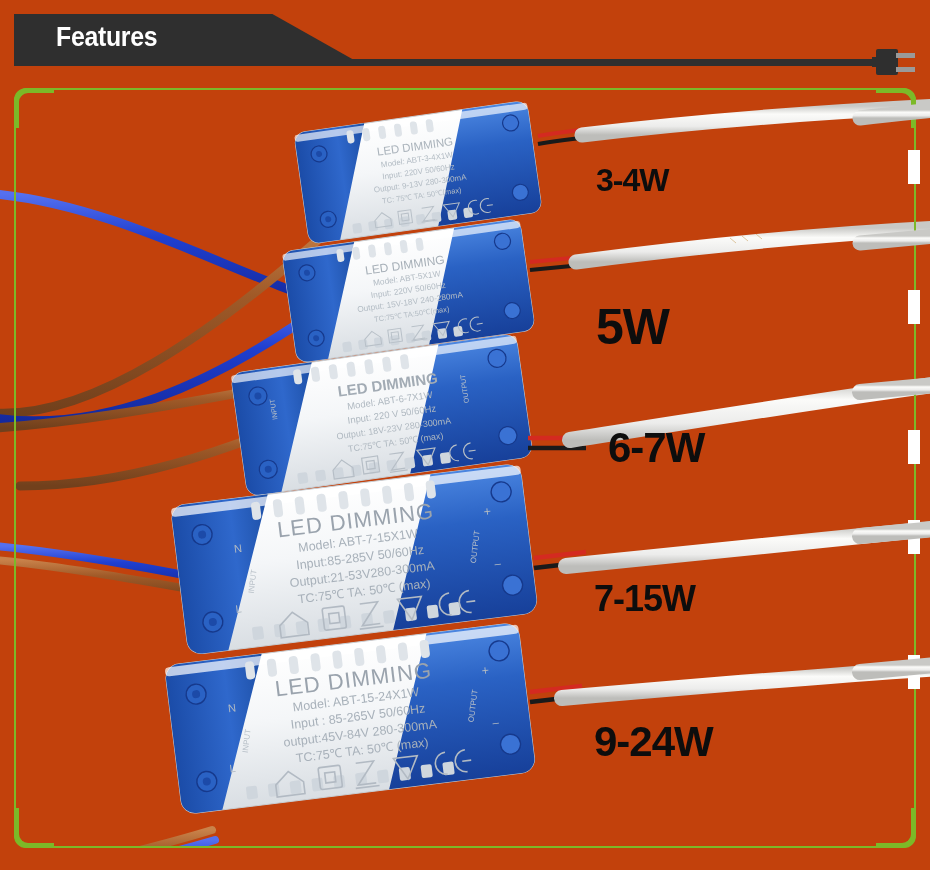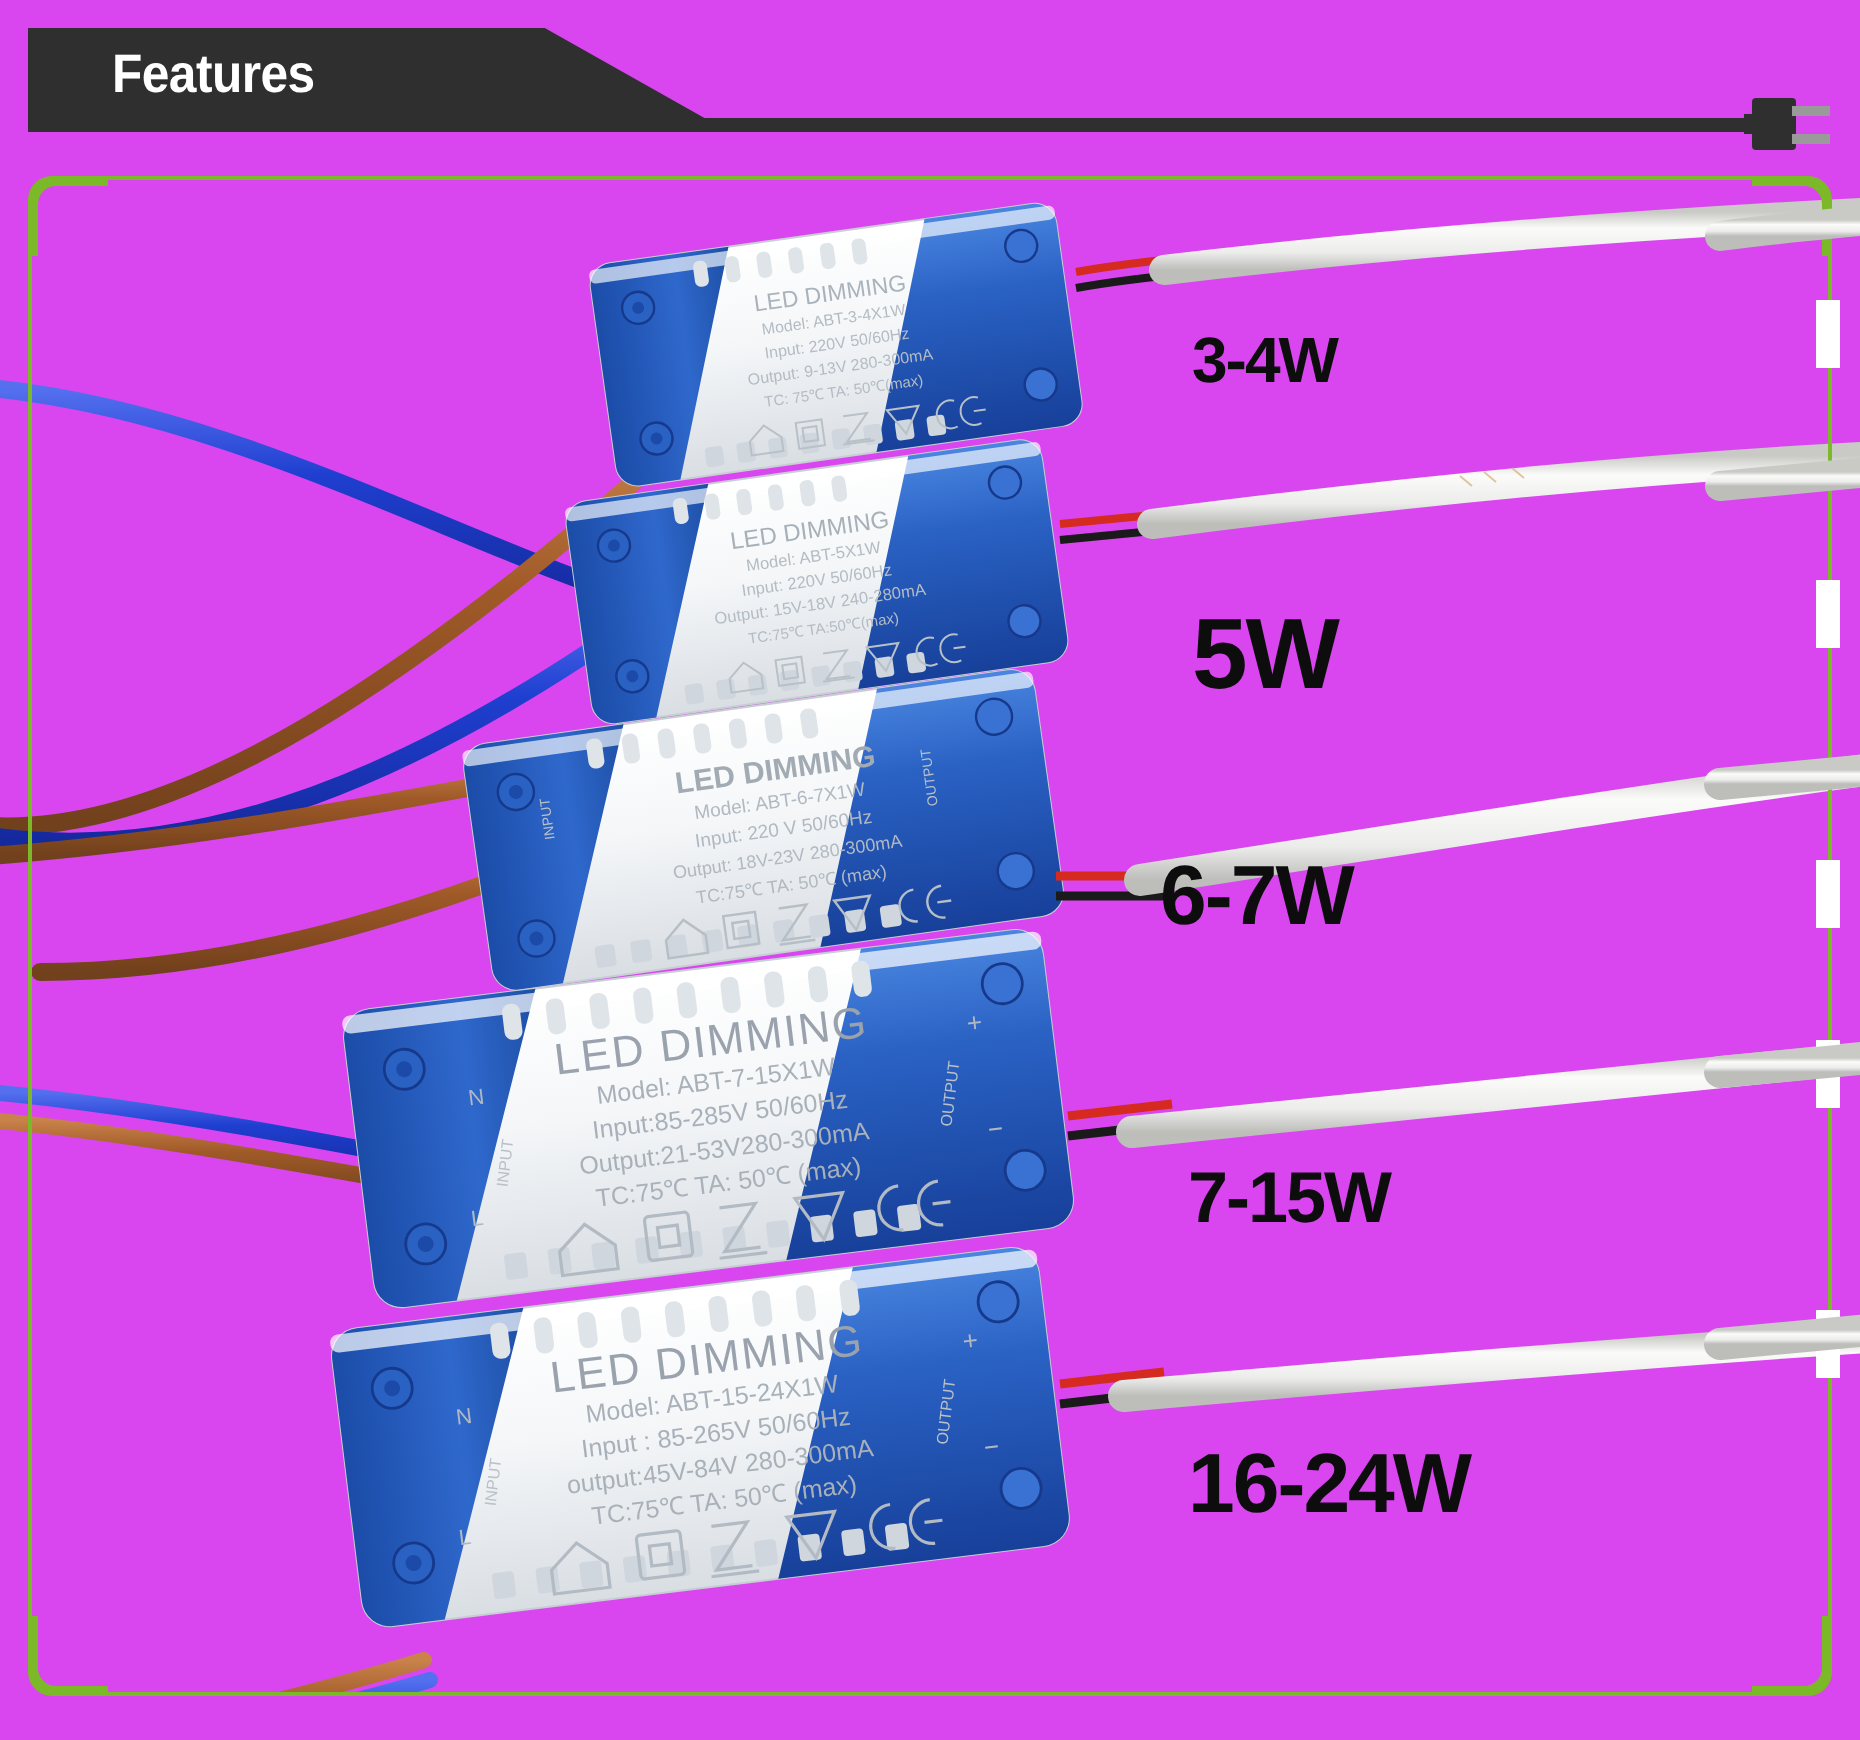--- a/index.html
+++ b/index.html
@@ -1,21 +1,21 @@
 <!DOCTYPE html>
 <html><head>
 <meta charset="utf-8">
 <style>
   html,body{margin:0;padding:0;background:#fff;}
   body{
     width:930px;height:870px;overflow:hidden;position:relative;
     font-family:"Liberation Sans","DejaVu Sans",sans-serif;
     -webkit-font-smoothing:antialiased;
   }
-  #stage{position:absolute;left:0;top:0;width:930px;height:870px;background:#d946ef;}
+  #stage{position:absolute;left:0;top:0;width:930px;height:870px;background:#c2410c;}
 
   
   .banner-wrap{position:absolute;left:14px;top:14px;width:340px;height:46px;}
   .banner-shape{
     position:absolute;left:0;top:0;width:100%;height:100%;
     background:#2f2f2f;
     clip-path:polygon(0 0, 76% 0, 100% 100%, 0 100%);
   }
   .banner-label{
     position:absolute;left:42px;top:8px;
@@ -468,17 +468,17 @@
     </defs>
     <path d="M860,118 C 890,114 915,112 935,110" stroke="url(#sleeveG2)" stroke-width="15" fill="none" stroke-linecap="round"></path>
     <path d="M860,243 C 890,240 915,238 935,236" stroke="url(#sleeveG2)" stroke-width="15" fill="none" stroke-linecap="round"></path>
     <path d="M860,392 C 890,389 915,387 935,385" stroke="url(#sleeveG2)" stroke-width="16" fill="none" stroke-linecap="round"></path>
     <path d="M860,536 C 890,533 915,531 935,529" stroke="url(#sleeveG2)" stroke-width="16" fill="none" stroke-linecap="round"></path>
     <path d="M860,672 C 890,669 915,667 935,665" stroke="url(#sleeveG2)" stroke-width="16" fill="none" stroke-linecap="round"></path>
   </svg>
 
   <div class="wattage" style="left:596px;top:162px;font-size:32px;">3-4W</div>
   <div class="wattage" style="left:596px;top:298px;font-size:50px;">5W</div>
-  <div class="wattage" style="left:580px;top:424px;font-size:42px;">6-7W</div>
+  <div class="wattage" style="left:608px;top:424px;font-size:42px;">6-7W</div>
   <div class="wattage" style="left:594px;top:578px;font-size:36px;">7-15W</div>
-  <div class="wattage" style="left:594px;top:718px;font-size:42px;">16-24W</div>
+  <div class="wattage" style="left:594px;top:718px;font-size:42px;">9-24W</div>
 
 </div>
 
 </body></html>

